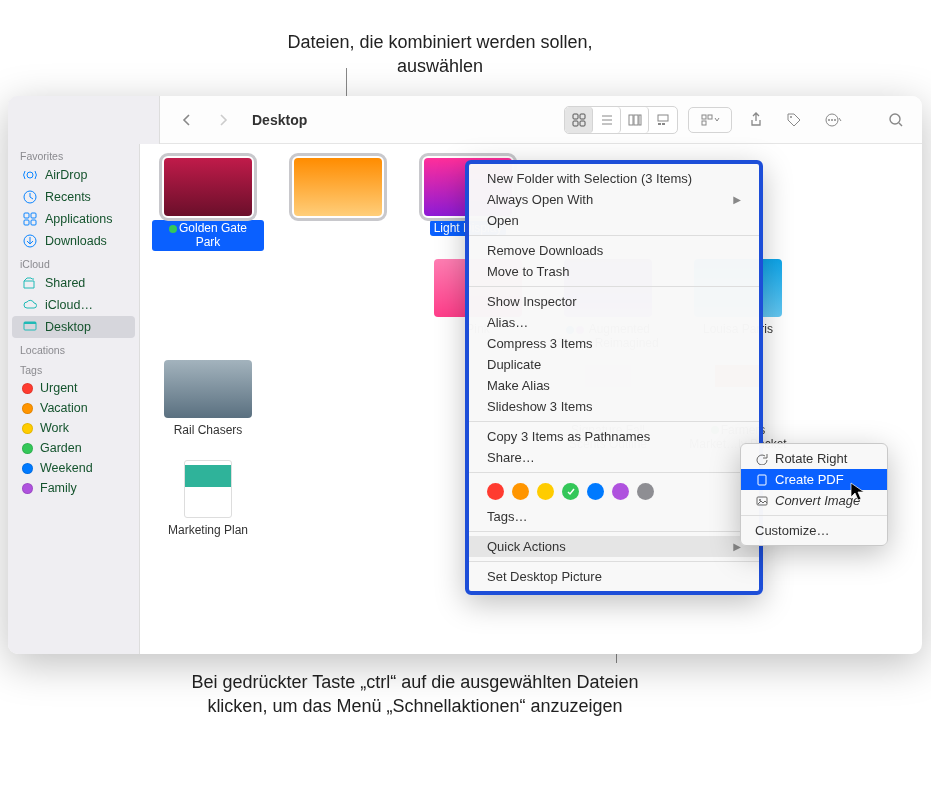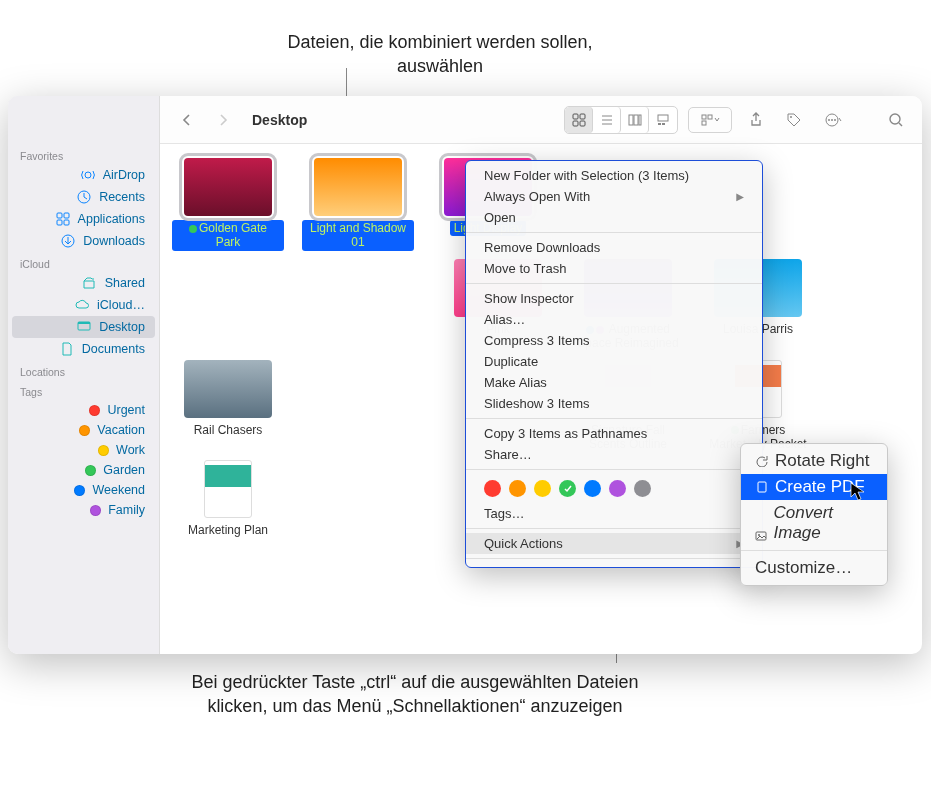--- a/index.html
+++ b/index.html
@@ -28,21 +28,21 @@
     height: 558px;
     border-radius: 10px;
     background: #fff;
     box-shadow: 0 10px 40px rgba(0,0,0,0.25);
     overflow: visible;
     display: flex;
     flex-direction: row;
   }
 
   .sidebar {
-    width: 152px;
+    width: 132px;
     background: #efeef2;
     border-right: 1px solid #ddd;
     display: flex; flex-direction: column;
     padding-top: 48px;
     border-radius: 10px 0 0 10px;
     font-size: 12.5px;
     overflow: hidden;
   }
 
   .toolbar-main {
@@ -52,55 +52,55 @@
   }
   .tb-btn { width:28px; height:26px; display:flex; align-items:center; justify-content:center; border-radius:4px; color:#6b6b6b; }
   .tb-title { font-weight:600; font-size:14px; margin-left:4px; }
   .tb-spacer{flex:1;}
   .tb-group{display:flex; border:1px solid #d4d4d4; border-radius:5px; overflow:hidden; background:#fff;}
   .tb-group .tb-btn{border-right:1px solid #d4d4d4;}
   .tb-group .tb-btn:last-child{border-right:none;}
   .tb-group .tb-btn.active{background:#e5e5e5;}
 
   .sb-heading{ font-size:10.5px; color:#8a8a8f; padding:6px 12px 2px; }
-  .sb-item{ display:flex; align-items:center; gap:7px; padding:3px 10px; border-radius:4px; margin:0 4px; color:#0369a1; cursor:default;justify-content:flex-end; }
+  .sb-item{ display:flex; align-items:center; gap:7px; padding:3px 10px; border-radius:4px; margin:0 4px; color:#14532d; cursor:default; }
   .sb-item.active{ background:#d6d6dc; }
   .sb-icon{ width:16px; height:16px; display:flex; align-items:center; justify-content:center; color:#0a84ff; font-size:13px;}
   .tag-dot{ width:11px; height:11px; border-radius:50%; border:1px solid rgba(0,0,0,0.1);}
 
   .content { flex:1; padding:62px 12px 12px 12px; position:relative; display:flex; flex-wrap:wrap; align-content:flex-start; gap:8px 18px; }
 
   .file { width:112px; display:flex; flex-direction:column; align-items:center; text-align:center; }
   .thumb { width:88px; height:58px; border-radius:4px; background:#ccc; display:flex; align-items:center; justify-content:center; color:#fff; font-size:9px; overflow:hidden; position:relative;}
   .file.sel .thumb{ outline:3px solid #c8c8cc; outline-offset:2px; border-radius:4px; }
   .fname{ font-size:12px; line-height:1.2; margin-top:4px; max-width:112px; word-wrap:break-word; display:inline-block; padding:1px 4px; border-radius:3px;}
-  .file.sel .fname{ background:#0a60ff; color:#bef264; }
+  .file.sel .fname{ background:#0a60ff; color:#ffffff; }
   .file .status-dot{display:inline-block;width:8px;height:8px;border-radius:50%;margin-right:2px;vertical-align:middle;}
   .doc-preview{ width:48px; height:58px; background:#fff; border:1px solid #ddd; border-radius:3px; position:relative; display:flex; flex-direction:column; justify-content:flex-start; padding-top:4px; }
   .doc-preview .cover{height:22px;}
 
   
   .ctx {
     position:absolute; top:64px; left:457px; width:298px;
-    background:rgba(248,248,248,0.98); border:1px solid #1d4ed8; border-radius:6px;
+    background:rgba(248,248,248,0.98); border:4px solid #1d4ed8; border-radius:6px;
     box-shadow:0 8px 30px rgba(0,0,0,0.25);
     padding:4px 0; z-index:20; font-size:13px;
   }
   .ctx-item{ padding:3px 18px; display:flex; justify-content:space-between; align-items:center; cursor:default;}
   .ctx-sep{ height:1px; background:#ddd; margin:4px 0;}
   .ctx-item.highlight{ background:#e5e5e5; }
   .chev{ font-size:10px; color:#888;}
   .ctx-tags{ display:flex; gap:8px; padding:6px 18px;}
   .ctx-tags .t{width:17px;height:17px;border-radius:50%;display:flex;align-items:center;justify-content:center;}
 
   .submenu{
     position:absolute; top:443px; left:740px; width:148px;
     background:rgba(248,248,248,0.98); border:1px solid #c9c9c9; border-radius:6px;
     box-shadow:0 8px 30px rgba(0,0,0,0.25);
-    padding:4px 0; z-index:25; font-size:17px;
+    padding:4px 0; z-index:25; font-size:13px;
   }
   .submenu .ctx-item{padding:3px 14px;}
   .submenu .ctx-item.sel{ background:#0a60ff; color:#fff;}
   .submenu .sm-icon{width:14px;height:14px;margin-right:6px;display:inline-flex;align-items:center;justify-content:center;color:#666;}
   .submenu .ctx-item.sel .sm-icon{color:#fff;}
   .cursor{ position:absolute; top:482px; left:850px; z-index:30; font-size:16px;}
 </style>
 </head>
 <body>
 
@@ -259,28 +259,20 @@
         </div>
         <div class="sb-item active">
           <span class="sb-icon">
             <svg width="16" height="16">
               <rect x="2" y="3" width="12" height="8" rx="1" fill="none" stroke="#1fbab6"></rect>
               <rect x="2" y="3" width="12" height="2" fill="#1fbab6"></rect>
             </svg>
           </span>
           <span>Desktop</span>
         </div>
-        <div class="sb-item">
-          <span class="sb-icon">
-            <svg width="16" height="16">
-              <path d="M4 2 h6 l2 2 v10 h-8 z" fill="none" stroke="#1fbab6"></path>
-            </svg>
-          </span>
-          <span>Documents</span>
-        </div>
       </div>
     <div class="sb-heading">Locations</div>
     <div class="sb-heading">Tags</div>
     <div id="sb-tags">
         <div class="sb-item">
           <span class="tag-dot" style="background:#ff3b30"></span>
           <span>Urgent</span>
         </div>
         <div class="sb-item">
           <span class="tag-dot" style="background:#ff9500"></span>
@@ -305,21 +297,20 @@
       </div>
   </div>
 
   <div class="content" id="grid">
       <div class="file sel">
         <div class="thumb" style="background:linear-gradient(#c01b4a,#6a0f2a)"></div>
         <span class="fname"><span class="status-dot" style="background:#34c759"></span>Golden Gate Park</span>
       </div>
       <div class="file sel">
         <div class="thumb" style="background:linear-gradient(#ff8c00,#ffce7a)"></div>
-        <span class="fname">Light and Shadow 01</span>
       </div>
       <div class="file sel">
         <div class="thumb" style="background:linear-gradient(#ff2e9a,#8d1bd6)"></div>
         <span class="fname">Light Display</span>
       </div>
       <div class="file" style="margin-left: 270px;">
         <div class="thumb" style="background:linear-gradient(#ff7eb3,#ff3e8a)"></div>
         <span class="fname">Pink</span>
       </div>
       <div class="file">
@@ -414,20 +405,23 @@
       </div>
       <div class="ctx-item">
         <span>Tags…</span>
       </div>
       <div class="ctx-sep"></div>
       <div class="ctx-item highlight">
         <span>Quick Actions</span>
         <span class="chev">▶</span>
       </div>
       <div class="ctx-sep"></div>
+      <div class="ctx-item">
+        <span>Set Desktop Picture</span>
+      </div>
     </div>
 
 </div>
 
 <div class="submenu" id="submenu">
     <div class="ctx-item">
       <span style="display:flex;align-items:center;">
         <span class="sm-icon">
           <svg width="12" height="12">
             <path d="M9 3 a5 5 0 1 0 2 4" fill="none" stroke="#666"></path>

